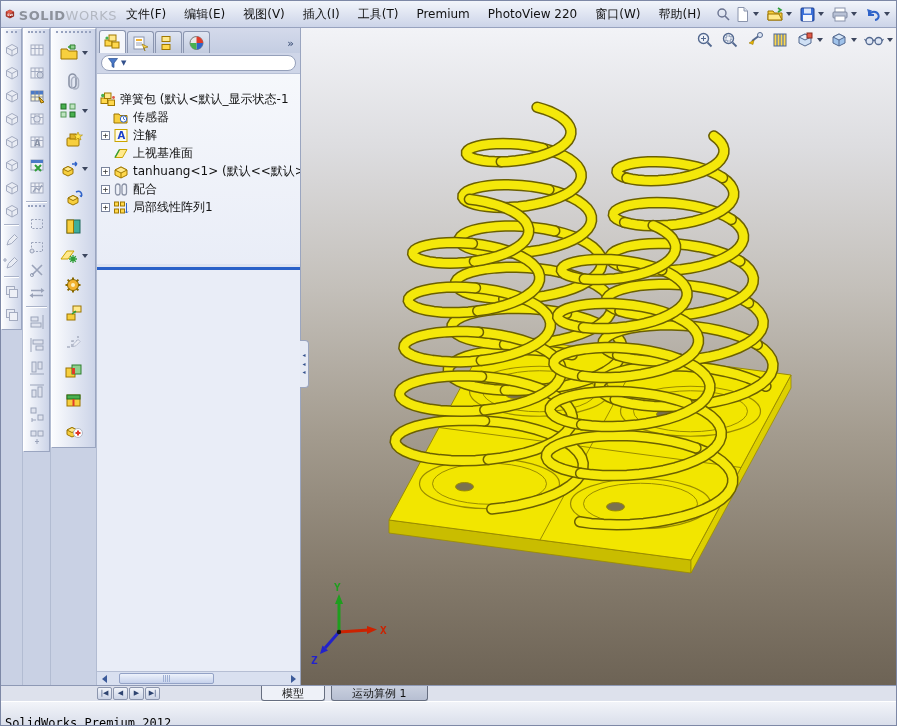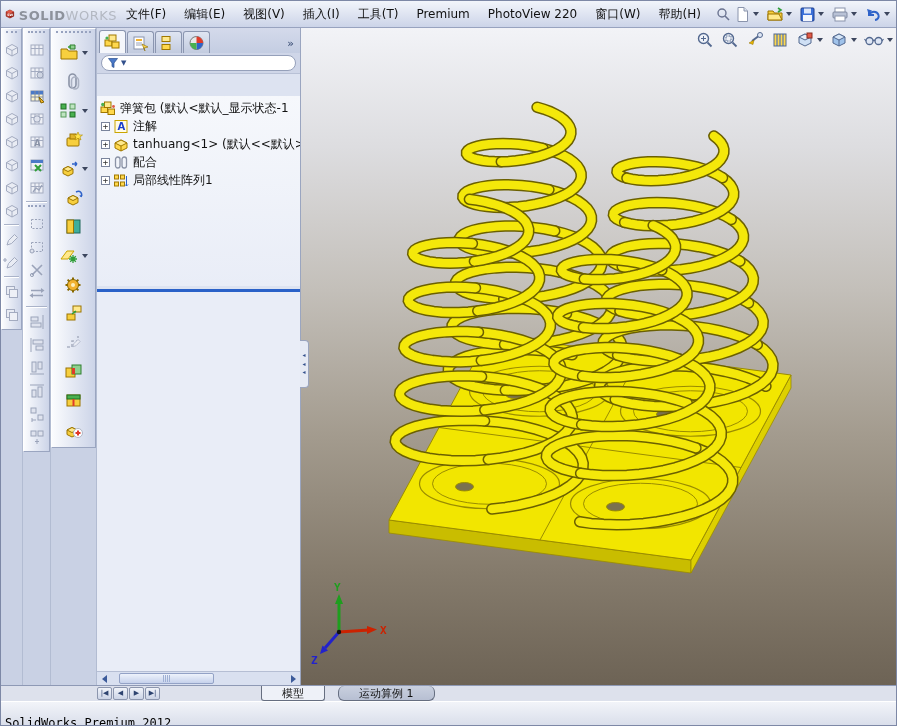--- a/index.html
+++ b/index.html
@@ -37,21 +37,21 @@
   
   .panel{width:204px;flex:none;background:#dde3f1;border-right:1px solid #9aa5c0;display:flex;flex-direction:column;position:relative;}
   .fm-tabs{height:25px;flex:none;display:flex;align-items:flex-end;padding:2px 2px 0 2px;background:linear-gradient(#d4daeb,#c4cde2);}
   .fm-tab{width:27px;height:22px;display:flex;align-items:center;justify-content:center;
     border:1px solid #8b96b0;border-bottom:none;border-radius:3px 3px 0 0;background:linear-gradient(#dfe5f2,#c2cbdf);margin-right:1px;}
   .fm-tab.active{background:#f4f6fb;height:23px;}
   .fm-overflow{margin-left:auto;font-size:11px;color:#30456e;padding:0 4px 3px 0;}
   .fm-filter{height:21px;flex:none;padding:2px 4px;background:#cfd6e8;border-bottom:1px solid #b8c1d6;}
   .filter-box{height:16px;background:#fff;border:1px solid #95a0ba;border-radius:8px;display:flex;align-items:center;padding:0 5px;gap:2px;}
   .filter-caret{font-size:7px;color:#33508c;}
-  .fm-tree{height:190px;flex:none;background:linear-gradient(#f6f8fc,#e9edf7);padding-top:3px;overflow:hidden;margin-top:22px;}
+  .fm-tree{height:190px;flex:none;background:linear-gradient(#f6f8fc,#e9edf7);padding-top:16px;overflow:hidden;}
   .trow{display:flex;align-items:center;height:18px;padding-left:3px;font-size:12px;white-space:nowrap;overflow:hidden;}
   .trow .lbl{overflow:hidden;text-overflow:clip;}
   .spacer{width:13px;flex:none;}
   .expand{width:9px;height:9px;flex:none;border:1px solid #7a849c;background:#fff;font-size:9px;line-height:7px;
     text-align:center;margin:0 3px 0 1px;color:#333;font-family:"DejaVu Sans Mono",monospace;}
   .ticon{width:16px;height:15px;flex:none;margin-right:4px;display:flex;align-items:center;justify-content:center;}
   .fm-split{height:3px;flex:none;background:#2a61c8;margin-top:3px;}
   .fm-body{flex:1;background:#e9edf7;}
   .fm-hscroll{height:14px;flex:none;background:#d9e0f0;border-top:1px solid #b5bed4;display:flex;align-items:center;}
   .scr-arrow{width:14px;height:13px;display:flex;align-items:center;justify-content:center;}
@@ -74,21 +74,21 @@
   .triad text{font-family:"DejaVu Sans Mono",monospace;font-size:11px;font-weight:bold;}
   
   .tabsrow{height:16px;flex:none;background:#dde1ec;border-top:1px solid #8e99b5;display:flex;align-items:stretch;padding-left:96px;font-size:11px;}
   .navbtns{display:flex;align-items:center;gap:1px;padding:1px 0;}
   .navbtn{width:15px;height:13px;border:1px solid #8c96ae;background:linear-gradient(#f1f4fa,#ccd4e6);
     font-size:7px;line-height:11px;text-align:center;color:#2e4470;border-radius:2px;}
   .mtab{margin-left:62px;display:flex;padding-left:39px;}
   .tab{padding:0 20px;border:1px solid #666e80;border-top:none;border-radius:0 0 3px 3px;
     background:linear-gradient(#c9d0df,#b7bfd2);display:flex;align-items:center;white-space:nowrap;}
   .tab.active{background:#eef1f8;font-weight:normal;}
-  .tab+.tab{margin-left:13px;border-radius:6px;}
+  .tab+.tab{margin-left:6px;}
   
   .statusbar{flex:1;background:linear-gradient(#f2f4f9,#c6cddf);border-top:1px solid #ffffff;
     font-family:"DejaVu Sans Mono","Liberation Mono",monospace;font-size:12px;padding:14px 4px;color:#000;}
   .gicon{display:block;}
 </style>
 </head>
 <body>
 
 <svg width="0" height="0" style="position:absolute">
   <defs>
@@ -538,28 +538,49 @@
                 <rect x="1" y="6" width="6.5" height="5.5" fill="#ffd84d" stroke="#a07800"></rect>
                 <rect x="8" y="8" width="6.5" height="5.5" fill="#ffd84d" stroke="#a07800"></rect>
                 <rect x="4.5" y="1" width="6.5" height="5.5" fill="#ffe98c" stroke="#a07800"></rect>
                 <circle cx="2.8" cy="3.5" r="1.7" fill="#49b04f"></circle>
                 <circle cx="13.5" cy="5.5" r="1.4" fill="#e05a48"></circle>
               </svg>
             </span>
           <span class="lbl">弹簧包 (默认&lt;默认_显示状态-1</span>
         </div>
         <div class="trow">
+          <span class="spacer"></span>
+          <span class="ticon">
+              <svg width="16" height="15" viewBox="0 0 16 15">
+                <path d="M1 4 L6 4 L7 5.5 L14 5.5 L14 13 L1 13 Z" fill="#f7cf3e" stroke="#9c7500"></path>
+                <circle cx="10.5" cy="9" r="3.2" fill="#fff" stroke="#2f63c9"></circle>
+                <path d="M10.5 9 L10.5 6.8 M10.5 9 L12 9.8" stroke="#2f63c9" stroke-width="0.9"></path>
+              </svg>
+            </span>
+          <span class="lbl">传感器</span>
+        </div>
+        <div class="trow">
           <span class="expand">+</span>
           <span class="ticon">
               <svg width="16" height="15" viewBox="0 0 16 15">
                 <rect x="2" y="1.5" width="12" height="12" fill="#fffbe8" stroke="#caa500"></rect>
                 <text x="4.6" y="11" font-size="10" font-weight="bold" fill="#1a3fcc">A</text>
               </svg>
             </span>
           <span class="lbl">注解</span>
+        </div>
+        <div class="trow">
+          <span class="spacer"></span>
+          <span class="ticon">
+              <svg width="16" height="15" viewBox="0 0 16 15">
+                <polygon points="2,11.5 6.5,3.5 14,3.5 9.5,11.5" fill="#ffe98c" stroke="#caa500"></polygon>
+                <path d="M2,11.5 L6.5,3.5" stroke="#2f9e38" stroke-width="1.4"></path>
+              </svg>
+            </span>
+          <span class="lbl">上视基准面</span>
         </div>
         <div class="trow">
           <span class="expand">+</span>
           <span class="ticon">
               <svg width="16" height="15" viewBox="0 0 16 15">
                 <polygon points="2,6 8,3 14,6 14,11 8,14 2,11" fill="#ffd84d" stroke="#a07800"></polygon>
                 <polygon points="2,6 8,9 14,6 8,3" fill="#ffe98c" stroke="#a07800"></polygon>
                 <path d="M8 9 L8 14" stroke="#a07800"></path>
               </svg>
             </span>

